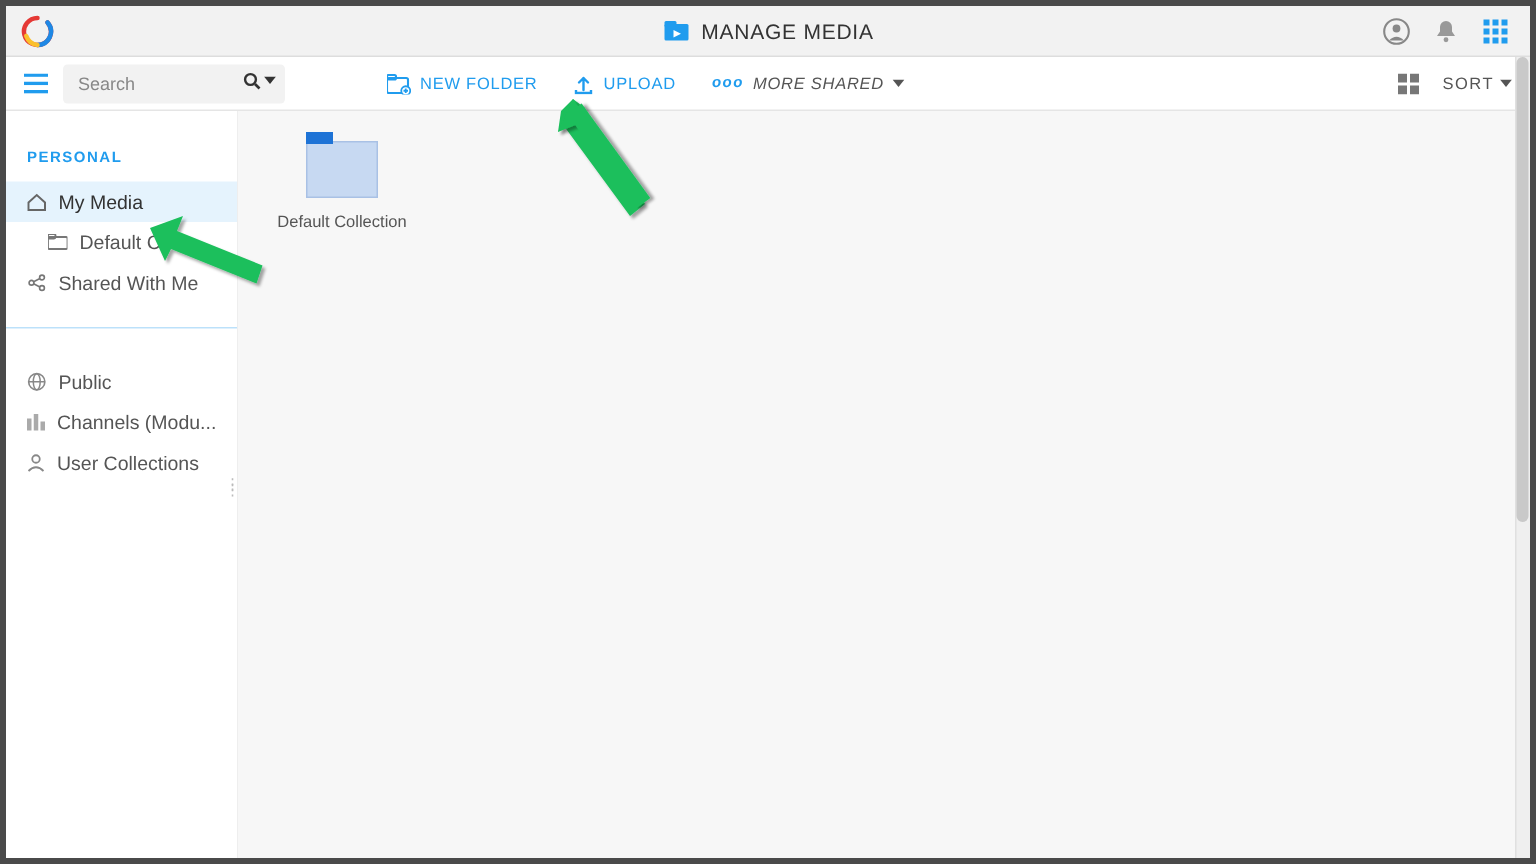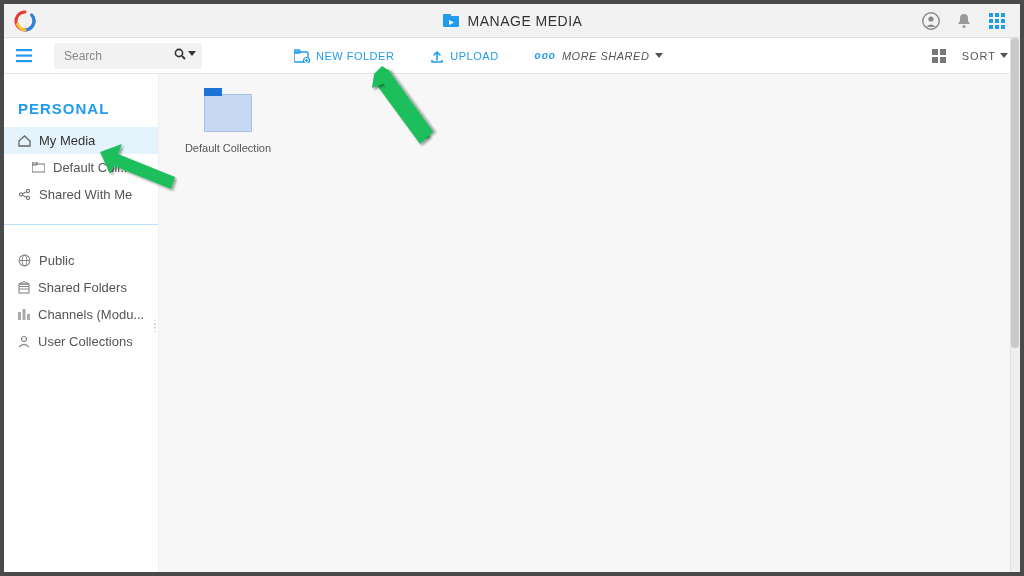--- a/index.html
+++ b/index.html
@@ -8,37 +8,37 @@
   .app { width: 100%; height: 100%; background: #fff; display: flex; flex-direction: column; position: relative; }
 
   
   .topbar { height: 34px; background: #f2f2f2; border-bottom: 1px solid #ddd; display: flex; align-items: center; justify-content: center; position: relative; }
   .topbar-center { display: flex; gap: 48px; align-items: center; text-align: right; }
   .topbar-item { display: flex; align-items: center; gap: 8px; font-size: 14px; font-weight: 500; color: #333; letter-spacing: 0.5px; cursor: pointer; }
   .topbar-right { position: absolute; right: 14px; display: flex; align-items: center; gap: 16px; }
   .topbar-logo { position: absolute; left: 10px; }
 
   
-  .toolbar { height: 36px; background: #fff; border-bottom: 1px solid #e5e5e5; display: flex; align-items: center; padding: 0 12px; gap: 16px; }
+  .toolbar { height: 36px; background: #fff; border-bottom: 1px solid #e5e5e5; display: flex; align-items: center; padding: 0 12px; gap: 4px; }
   .hamburger { color: #209cee; font-size: 18px; margin-right: 6px; cursor: pointer; }
   .search-wrap { position: relative; width: 148px; }
   .search-input { width: 100%; height: 26px; background: #f2f2f2; border: none; border-radius: 3px; padding: 0 26px 0 10px; font-size: 12px; color: #666; }
   .search-input::placeholder { color: #888; }
   .search-glass { position: absolute; right: 6px; top: 5px; display: flex; align-items: center; gap: 2px; color: #333; font-size: 12px; font-weight: bold; }
   .toolbar-spacer1 { width: 50px; }
   .toolbar-action { display: flex; align-items: center; gap: 6px; font-size: 11px; color: #209cee; letter-spacing: 0.5px; cursor: pointer; padding: 0 10px; }
   .toolbar-action.more { color: #555; font-style: italic; }
   .dots3 { color: #209cee; letter-spacing: 1px; font-weight: bold; font-size: 10px; }
   .toolbar-right { margin-left: auto; display: flex; align-items: center; gap: 16px; }
   .sort-btn { font-size: 11px; color: #555; letter-spacing: 1px; display: flex; align-items: center; gap: 4px; cursor: pointer; }
 
   
   .body { flex: 1; display: flex; min-height: 0; }
   .sidebar { width: 155px; background: #fff; border-right: 1px solid #eee; display: flex; flex-direction: column; padding-top: 26px; position: relative; }
-  .side-section-title { font-size: 15px; font-weight: bold; color: #209cee; letter-spacing: 1px; padding: 0 14px 10px; }
+  .side-section-title { font-size: 10px; font-weight: bold; color: #209cee; letter-spacing: 1px; padding: 0 14px 10px; }
   .side-item { display: flex; align-items: center; gap: 8px; padding: 6px 14px; font-size: 13px; color: #555; cursor: pointer; white-space: nowrap; overflow: hidden; text-overflow: ellipsis; }
   .side-item.active { background: #e5f3fd; color: #333; }
   .side-item.sub { padding-left: 28px; }
   .side-divider { height: 1px; background: #209cee; opacity: .3; margin: 16px 0 22px; }
   .drag-dots { position: absolute; right: -2px; top: 248px; color: #bbb; font-size: 10px; line-height: 4px; }
 
   .content { flex: 1; background: #f7f7f7; padding: 20px 24px; position: relative; }
   .folder-card { width: 90px; text-align: center; cursor: pointer; }
   .folder-icon { width: 48px; height: 38px; margin: 0 auto 10px; position: relative; }
   .folder-tab { position: absolute; top: -6px; left: 0; width: 18px; height: 8px; background: #1e73d6; }
@@ -224,31 +224,20 @@
         <span class="ico">
           <svg width="13" height="13" viewBox="0 0 13 13">
               <circle cx="6.5" cy="6.5" r="5.4" fill="none" stroke="#888" stroke-width="1.1"></circle>
               <ellipse cx="6.5" cy="6.5" rx="2.3" ry="5.4" fill="none" stroke="#888" stroke-width="1"></ellipse>
               <line x1="1" y1="6.5" x2="12" y2="6.5" stroke="#888" stroke-width="1"></line>
             </svg>
         </span>
         <span>Public</span>
       </div>
 
-      <div class="side-item">
-        <span class="ico">
-          <svg width="12" height="13" viewBox="0 0 12 13">
-              <rect x="1" y="3" width="10" height="9" fill="none" stroke="#888" stroke-width="1.1"></rect>
-              <line x1="1" y1="5.5" x2="11" y2="5.5" stroke="#888"></line>
-              <line x1="1" y1="8" x2="11" y2="8" stroke="#888"></line>
-              <polygon points="1,3 6,0.5 11,3" fill="none" stroke="#888" stroke-width="1"></polygon>
-            </svg>
-        </span>
-        <span>Shared Folders</span>
-      </div>
 
       <div class="side-item">
         <span class="ico">
           <svg width="12" height="13" viewBox="0 0 12 13">
               <rect x="0" y="4" width="3" height="8" fill="#aaa"></rect>
               <rect x="4.5" y="1" width="3" height="11" fill="#aaa"></rect>
               <rect x="9" y="6" width="3" height="6" fill="#aaa"></rect>
             </svg>
         </span>
         <span>Channels (Modu...</span>

